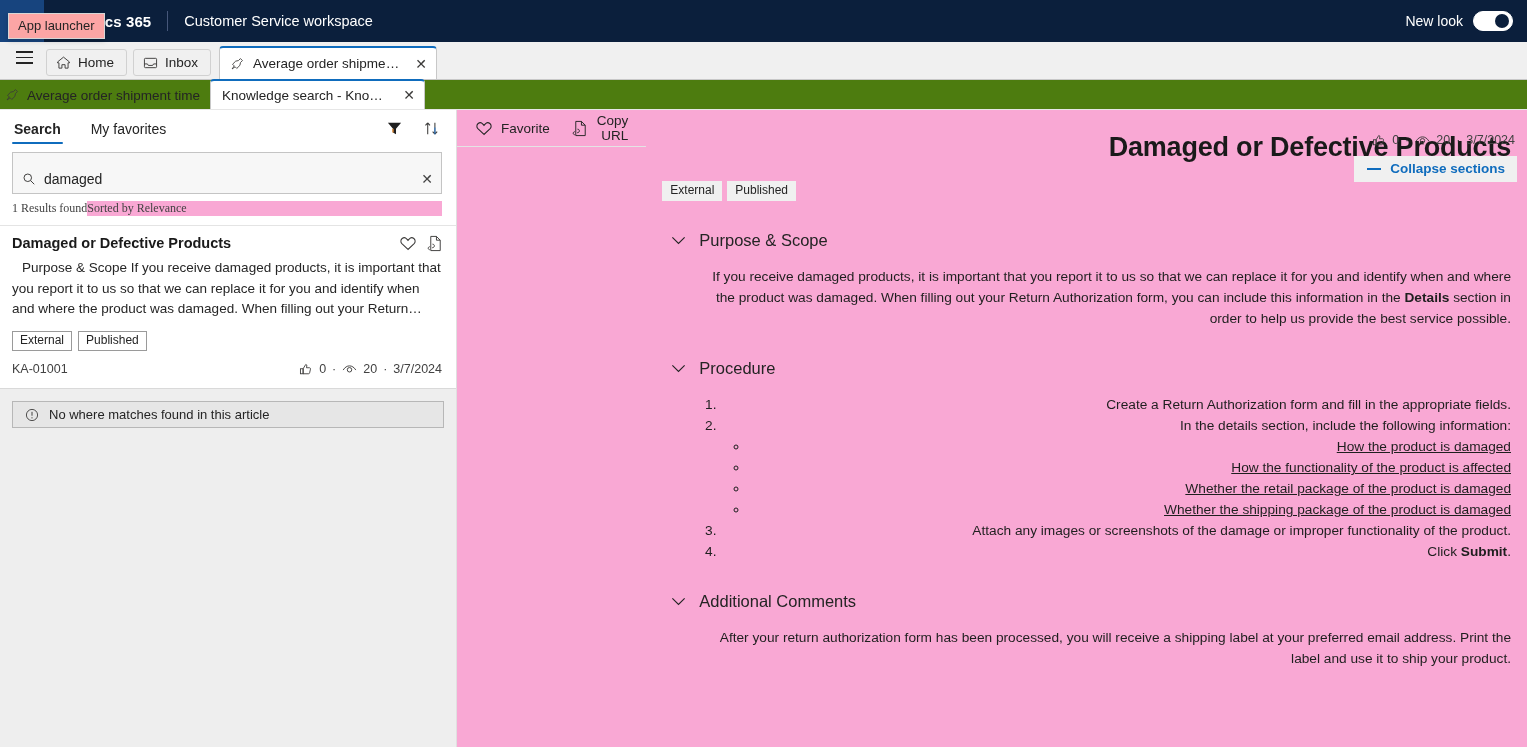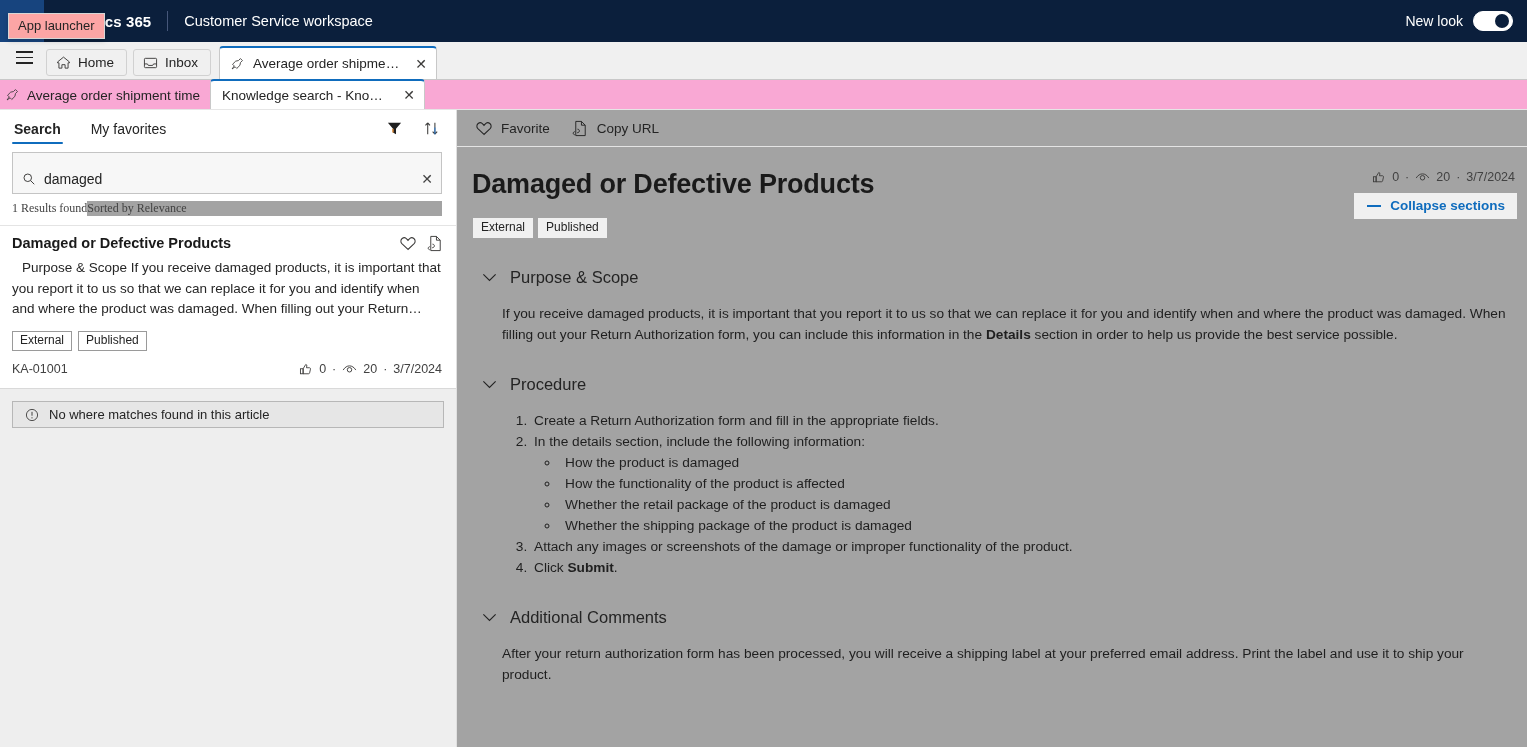--- a/index.html
+++ b/index.html
@@ -54,21 +54,21 @@
     height:33px; margin-left:8px; padding:0 9px 0 11px; background:#ffffff;
     border:1px solid #c8c8c8; border-bottom:none; border-top:2px solid #0f6cbd;
     border-radius:4px 4px 0 0; display:flex; align-items:center; gap:8px;
     font-size:13.5px; max-width:218px; position:relative; z-index:3;
   }
   .tab1 .lbl { overflow:hidden; text-overflow:ellipsis; white-space:nowrap; }
   .tab-x { font-size:14px; color:#3b3a39; line-height:1; padding-left:4px; }
 
   
   .tabrow2 {
-    height:31px; flex:0 0 31px; background:#f9a8d4; display:flex; align-items:flex-end;
+    height:31px; flex:0 0 31px; background:#4d7c0f; display:flex; align-items:flex-end;
     position:relative; border-bottom:1px solid #e6e6e6;
   }
   .tabrow2::before { content:""; position:absolute; left:0; right:0; top:0; height:1px; background:#c8c8c8; }
   .subtab-plain { display:flex; align-items:center; gap:7px; font-size:13.5px; color:#242424;
                   padding:0 10px 0 6px; height:28px; white-space:nowrap; }
   .subtab-active {
     height:30px; padding:0 9px 0 11px; background:#ffffff;
     border:1px solid #c8c8c8; border-bottom:none; border-top:2px solid #0f6cbd;
     border-radius:4px 4px 0 0; display:flex; align-items:center; gap:10px;
     font-size:13.5px; max-width:215px; z-index:3;
@@ -110,21 +110,21 @@
   .badge-o { border:1px solid #9a9a9a; background:#ffffff; font-size:12px; padding:2px 7px 3px;
              color:#242424; line-height:1.15; }
   .card-foot { display:flex; align-items:center; margin-top:11px; font-size:12.5px; color:#424242; }
   .card-foot .stats { margin-left:auto; display:flex; align-items:center; gap:6px; }
 
   .nomatch { margin:12px 12px 0 12px; background:#e6e6e6; border:1px solid #b7b7b7;
              height:27px; display:flex; align-items:center; gap:10px; padding:0 12px;
              font-size:13px; color:#242424; }
 
   
-  .right { flex:1; background:#a3a3a3; display:flex; flex-direction:column; min-width:0; }
+  .right { flex:1; background:#f9a8d4; display:flex; flex-direction:row; min-width:0;text-align:right; }
   .cmdbar { height:37px; flex:0 0 37px; display:flex; align-items:center; gap:22px;
             padding:0 18px; border-bottom:1px solid #e4e4e4; }
   .cmd { display:flex; align-items:center; gap:8px; font-size:13.5px; color:#242424; }
 
   .article { flex:1; overflow:hidden; padding:22px 16px 0 16px; position:relative; }
   .art-title { font-size:27px; font-weight:700; color:#1a1a1a; letter-spacing:-.2px; margin-left:-1px; }
   .art-badges { display:flex; gap:5px; margin-top:18px; }
   .badge-f { background:#f0f0f0; font-size:12px; padding:3px 8px 4px; color:#242424; line-height:1.1; }
 
   .art-stats { position:absolute; right:12px; top:23px; font-size:12.5px; color:#424242;
@@ -138,21 +138,21 @@
 
   .sec { margin-top:30px; }
   .sec-head { display:flex; align-items:center; gap:13px; font-size:16.5px; color:#242424;
               margin-left:9px; }
   .sec-body { margin:16px 0 0 29px; font-size:13.7px; line-height:21px; color:#1f1f1f; }
   .sec-body p { margin:0 0 14px 0; max-width:1010px; }
   .sec-body p:last-child { margin-bottom:0; }
   ol.proc { margin:0; padding-left:29px; list-style-position:outside; }
   ol.proc > li { margin-bottom:0; padding-left:3px; }
   ul.sub { list-style-type:circle; margin:0; padding-left:26px; }
-  ul.sub > li { padding-left:5px; }
+  ul.sub > li { padding-left:5px;text-decoration:underline; }
   b { font-weight:700; }
 
   svg { display:block; }
 </style>
 </head>
 <body>
 
 <div class="app">
 
   <div class="hdr">

